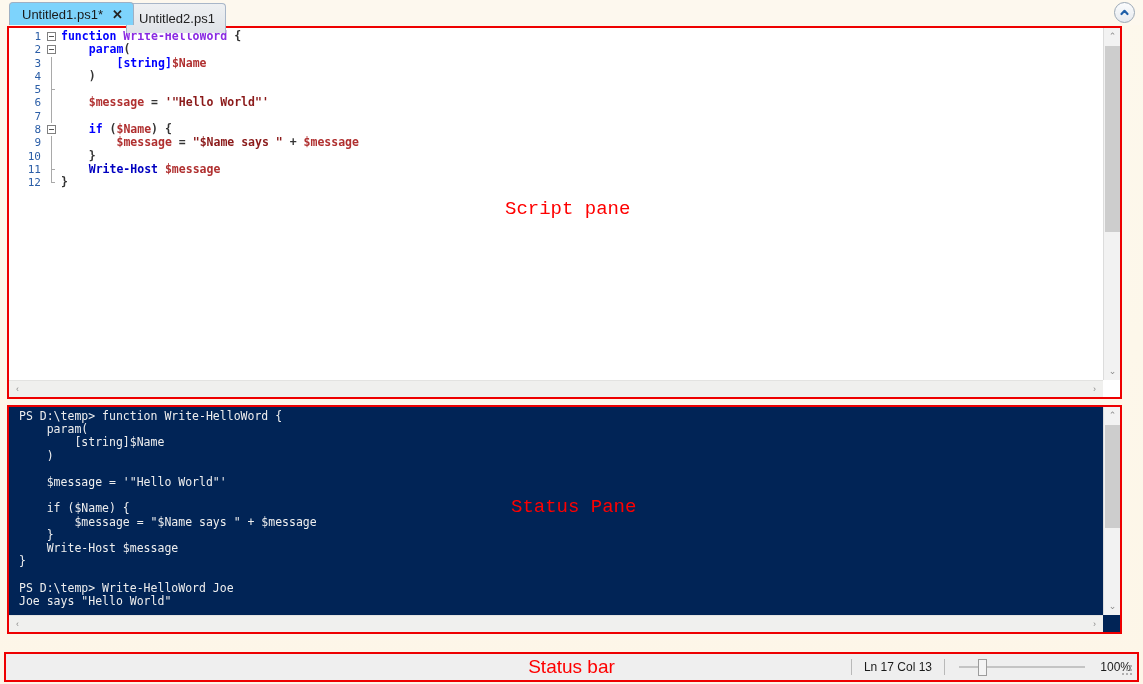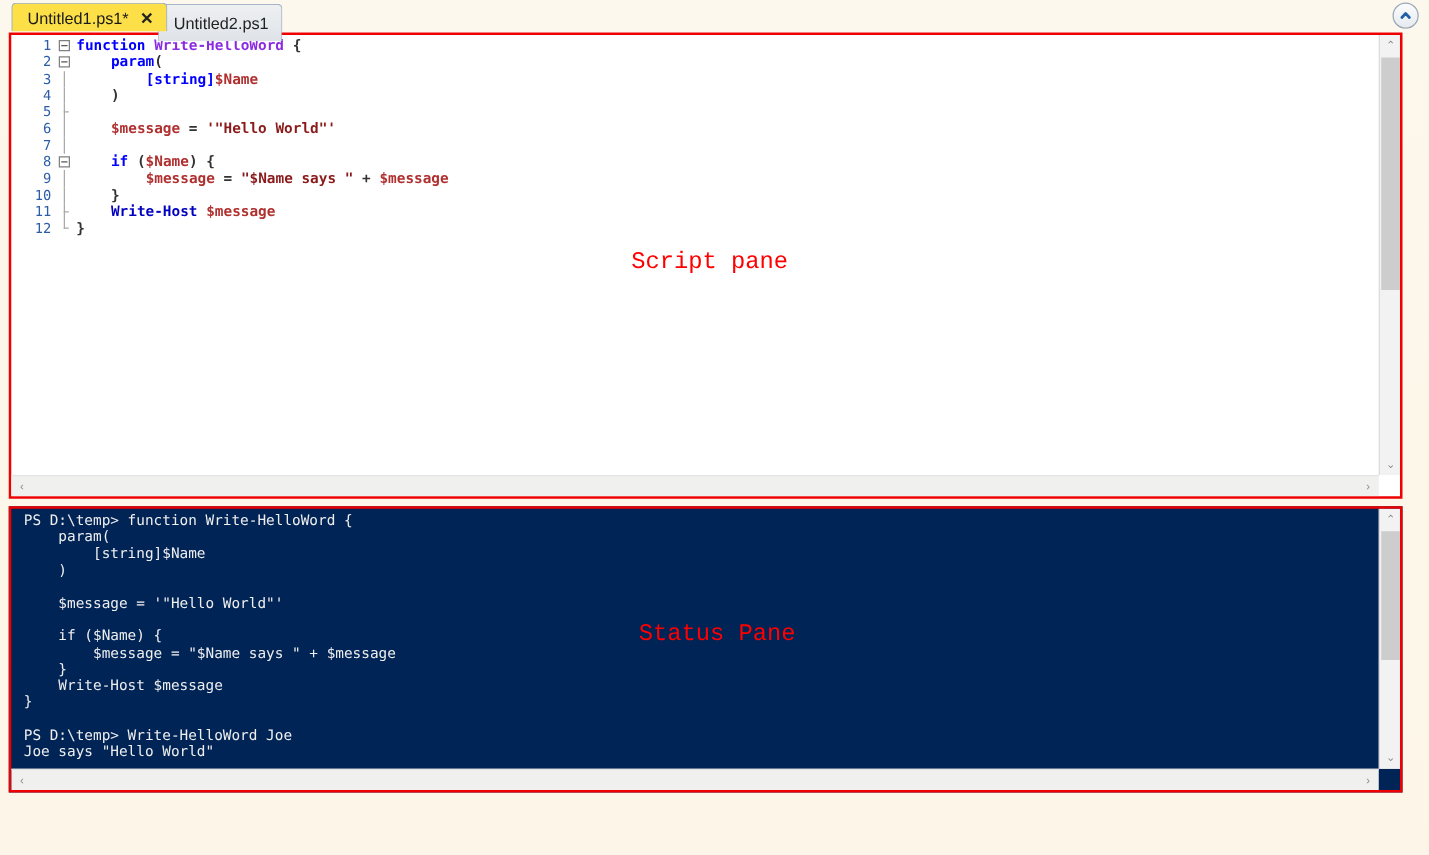--- a/index.html
+++ b/index.html
@@ -36,21 +36,21 @@
     padding: 0 10px 0 12px;
     font-size: 13px;
     color: #1a1a1a;
     border: 1px solid #a8b6c8;
     border-bottom: none;
     border-radius: 4px 4px 0 0;
     white-space: nowrap;
   }
   .tab.active {
     left: 9px;
-    background: #fde047;
+    background: #7dd3fc;
     z-index: 3;
     border-color: #9eb0c4;
   }
   .tab.inactive {
     left: 126px;
     top: 3px;
     height: 30px;
     background: linear-gradient(to bottom, #eef0f2 0%, #dfe3e8 100%);
     color: #222;
     z-index: 1;
@@ -402,14 +402,39 @@
         <span class="chev">‹</span>
       </div>
       <div class="arrow right">
         <span class="chev">›</span>
       </div>
     </div>
   </div>
 
   <div class="pane-label" id="console-label">Status Pane</div>
 
+  <div class="statusbar">
+    <div id="status-label">Status bar</div>
+
+    <div class="status-right">
+      <div class="sb-sep"></div>
+      <div class="lncol">Ln 17  Col 13</div>
+      <div class="sb-sep"></div>
+
+      <div class="zoom-slider">
+        <div class="zoom-track"></div>
+        <div class="zoom-thumb"></div>
+      </div>
+
+      <div class="zoom-pct">100%</div>
+    </div>
+
+    <div class="grip" id="resize-grip">
+        <i style="left: 8px; top: 0px;"></i>
+        <i style="left: 4px; top: 4px;"></i>
+        <i style="left: 8px; top: 4px;"></i>
+        <i style="left: 0px; top: 8px;"></i>
+        <i style="left: 4px; top: 8px;"></i>
+        <i style="left: 8px; top: 8px;"></i>
+      </div>
+  </div>
 
 </div>
 
 </body></html>

